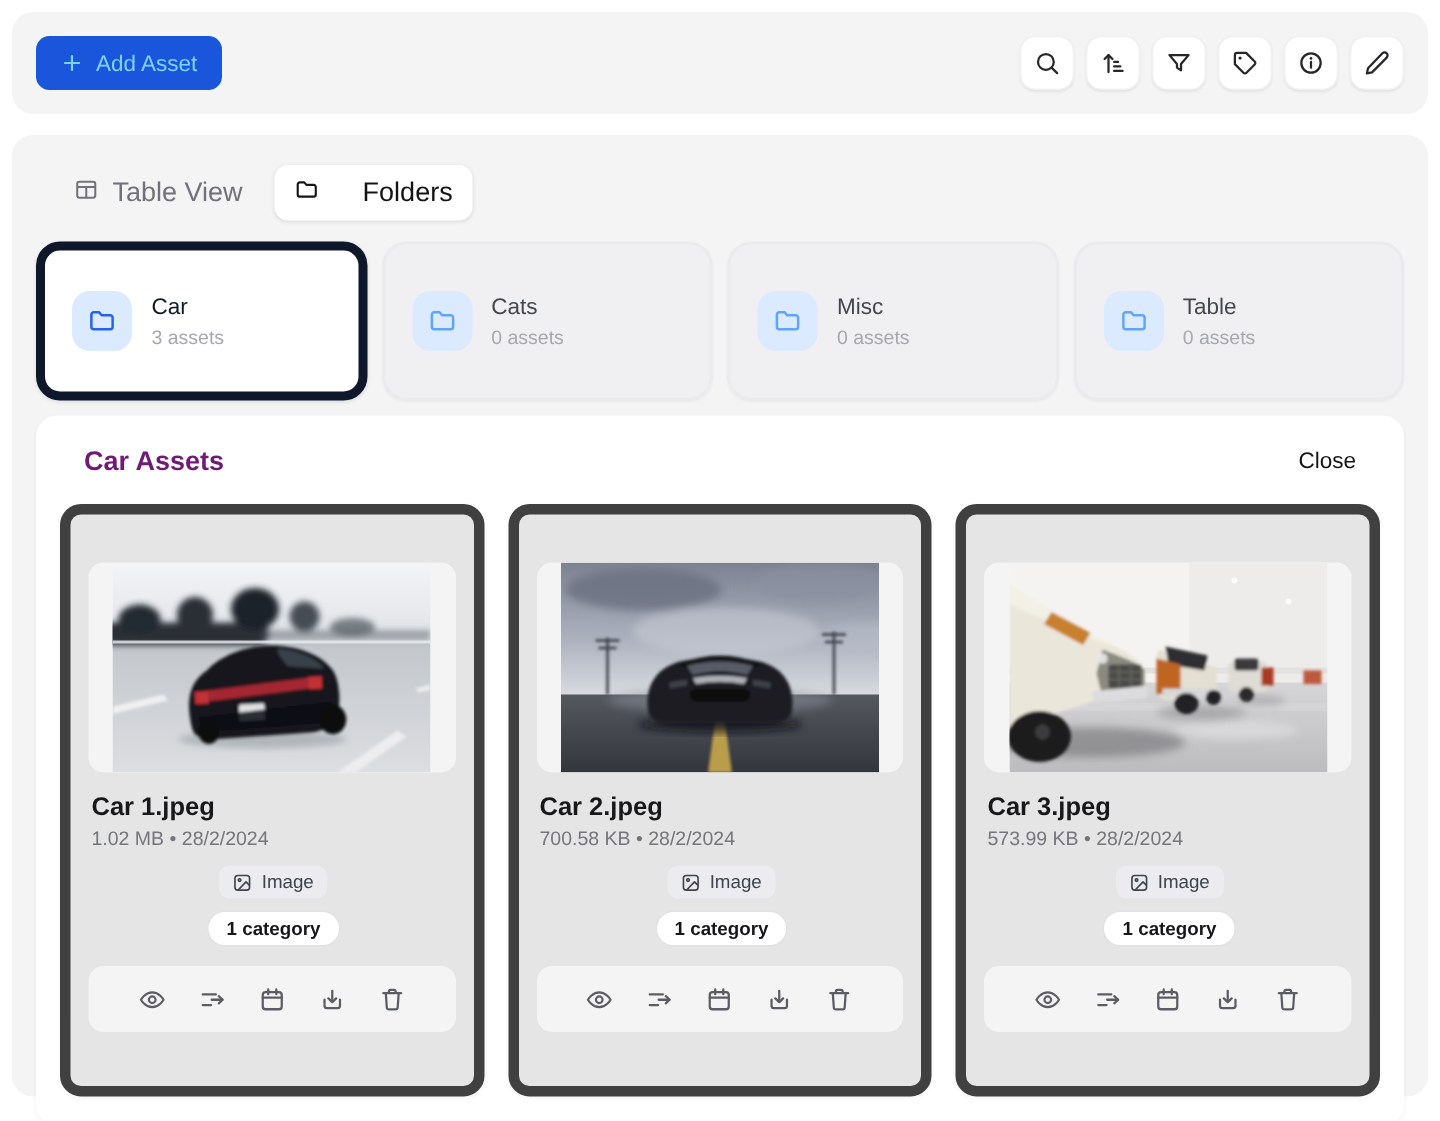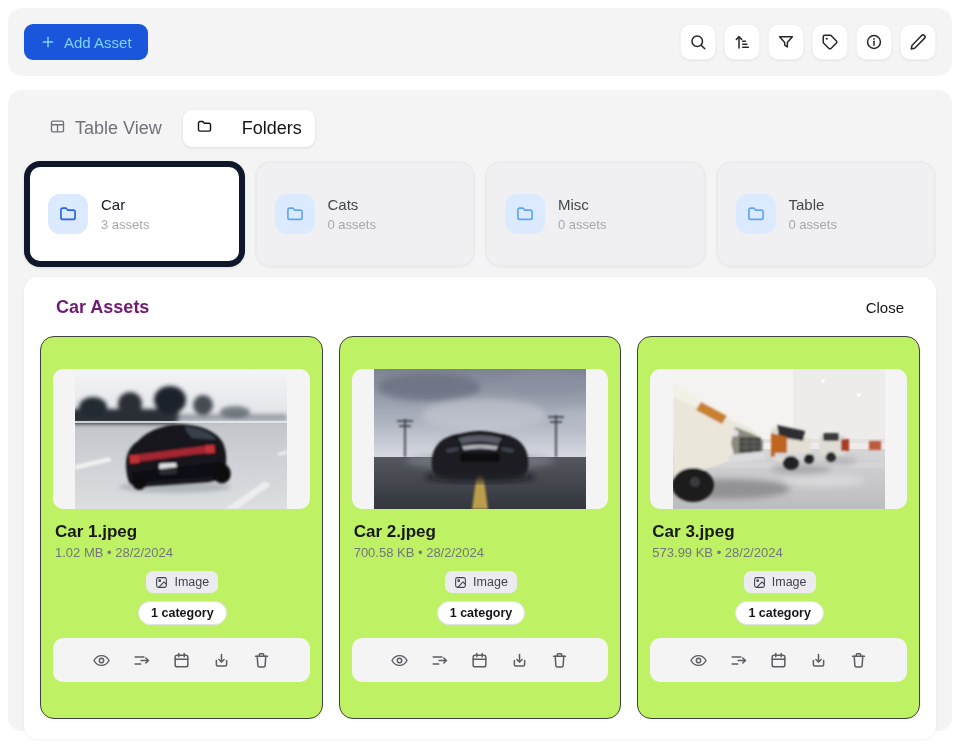--- a/index.html
+++ b/index.html
@@ -41,21 +41,21 @@
   .folder-count { font-size:13px; color:#a6a8ae; margin-top:2px; }
 
   
   .assets-panel { margin-top:10px; background:#fff; border-radius:14px; padding:20px 16px;
                   box-shadow:0 1px 3px rgba(0,0,0,0.06); }
   .assets-header { display:flex; align-items:center; justify-content:space-between; padding:0 16px 0 16px; }
   .assets-title { font-size:18px; font-weight:700; color:#701a75; }
   .close-btn { font-size:15px; color:#141416; background:none; border:none; cursor:pointer; font-family:inherit; }
 
   .asset-grid { display:grid; grid-template-columns:repeat(3,1fr); gap:16px; margin-top:18px; }
-  .asset-card { background:#bef264; border:1px solid #404040; border-radius:14px; box-shadow:0 1px 3px rgba(0,0,0,0.05);
+  .asset-card { background:#e5e5e5; border:7px solid #404040; border-radius:14px; box-shadow:0 1px 3px rgba(0,0,0,0.05);
                 padding:32px 12px 36px 12px; }
   .thumb { background:#f4f4f5; border-radius:10px; height:140px; display:flex; justify-content:center;
            overflow:hidden; margin-bottom:12px; }
   .thumb svg { width:212px; height:140px; display:block; }
   .asset-name { font-size:17px; font-weight:600; color:#18181b; margin-left:2px; line-height:21px; }
   .asset-meta { font-size:13px; color:#74767c; margin:2px 0 0 2px; line-height:17px; }
   .badge-row { display:flex; align-items:center; gap:8px; margin:10px 0 0 2px;flex-direction:column; }
   .badge-type { display:flex; align-items:center; gap:6px; background:#ececf0; color:#3f434f; border-radius:7px;
                 padding:4px 9px; font-size:12.5px; font-weight:500; }
   .badge-type svg { width:13px; height:13px; }

